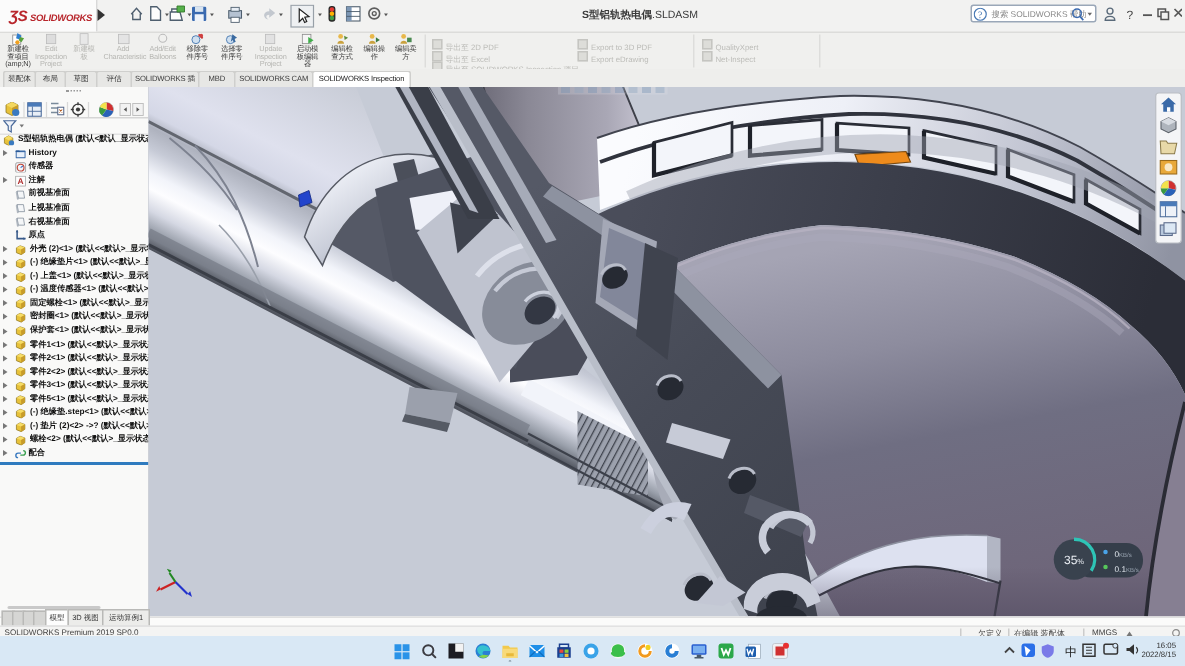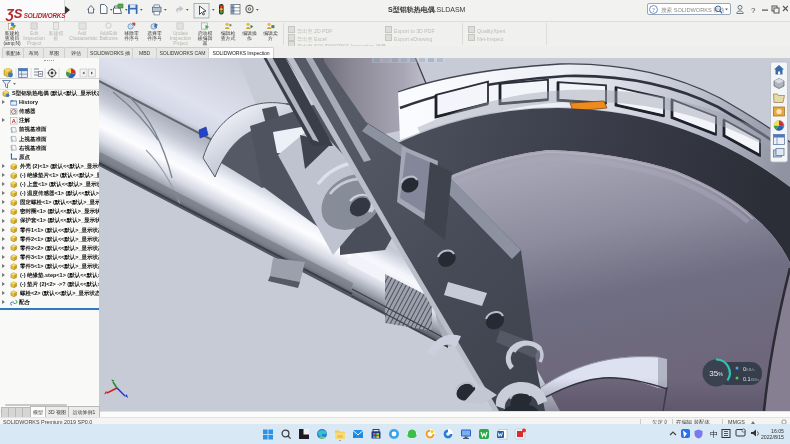--- a/index.html
+++ b/index.html
@@ -2,21 +2,21 @@
 <html><head>
 <meta charset="utf-8">
 <style>
 html,body{margin:0;padding:0;}
 body{width:790px;height:444px;overflow:hidden;font-family:"Liberation Sans",sans-serif;position:relative;background:#f0f0f0;}
 .abs{position:absolute;}
 
 #titlebar{left:0;top:0;width:790px;height:21px;background:#f2f2f1;border-bottom:1px solid #dcdcda;}
 #logotab{left:0;top:0;width:64px;height:21px;background:#fbfbfb;border-right:1px solid #d8d8d8;}
 #logo{left:6px;top:6px;font-size:6.3px;font-weight:bold;font-style:italic;color:#b8262c;letter-spacing:-0.2px;}
-#logo .ds{font-size:13px;font-style:italic;}
+#logo .ds{font-size:10px;font-style:italic;}
 #expandarw{left:65px;top:6px;width:0;height:0;border-left:5px solid #333;border-top:4px solid transparent;border-bottom:4px solid transparent;}
 #doctitle{left:388px;top:5px;font-size:7px;color:#3a3a3a;font-weight:bold;}
 #doctitle .ext{font-weight:normal;font-size:7px;}
 #searchbox{left:647px;top:3px;width:84px;height:12px;background:#fff;border:1px solid #9aa7b8;border-radius:2px;font-size:5.6px;color:#888;line-height:12px;text-align:left;padding-left:13px;box-sizing:border-box;}
 
 #ribbon{left:0;top:22px;width:790px;height:24px;background:#f0f0ee;}
 .rbtn{top:0;height:24px;text-align:center;font-size:4.9px;line-height:5.2px;color:#3c3c3c;letter-spacing:-0.1px;}
 .rbtn.dis{color:#b6b6b2;}
 .rbtn .ric{display:block;margin:0 auto 1px auto;width:9px;height:8px;}
 .rsep{top:1px;width:1px;height:22px;background:#dddddb;}

